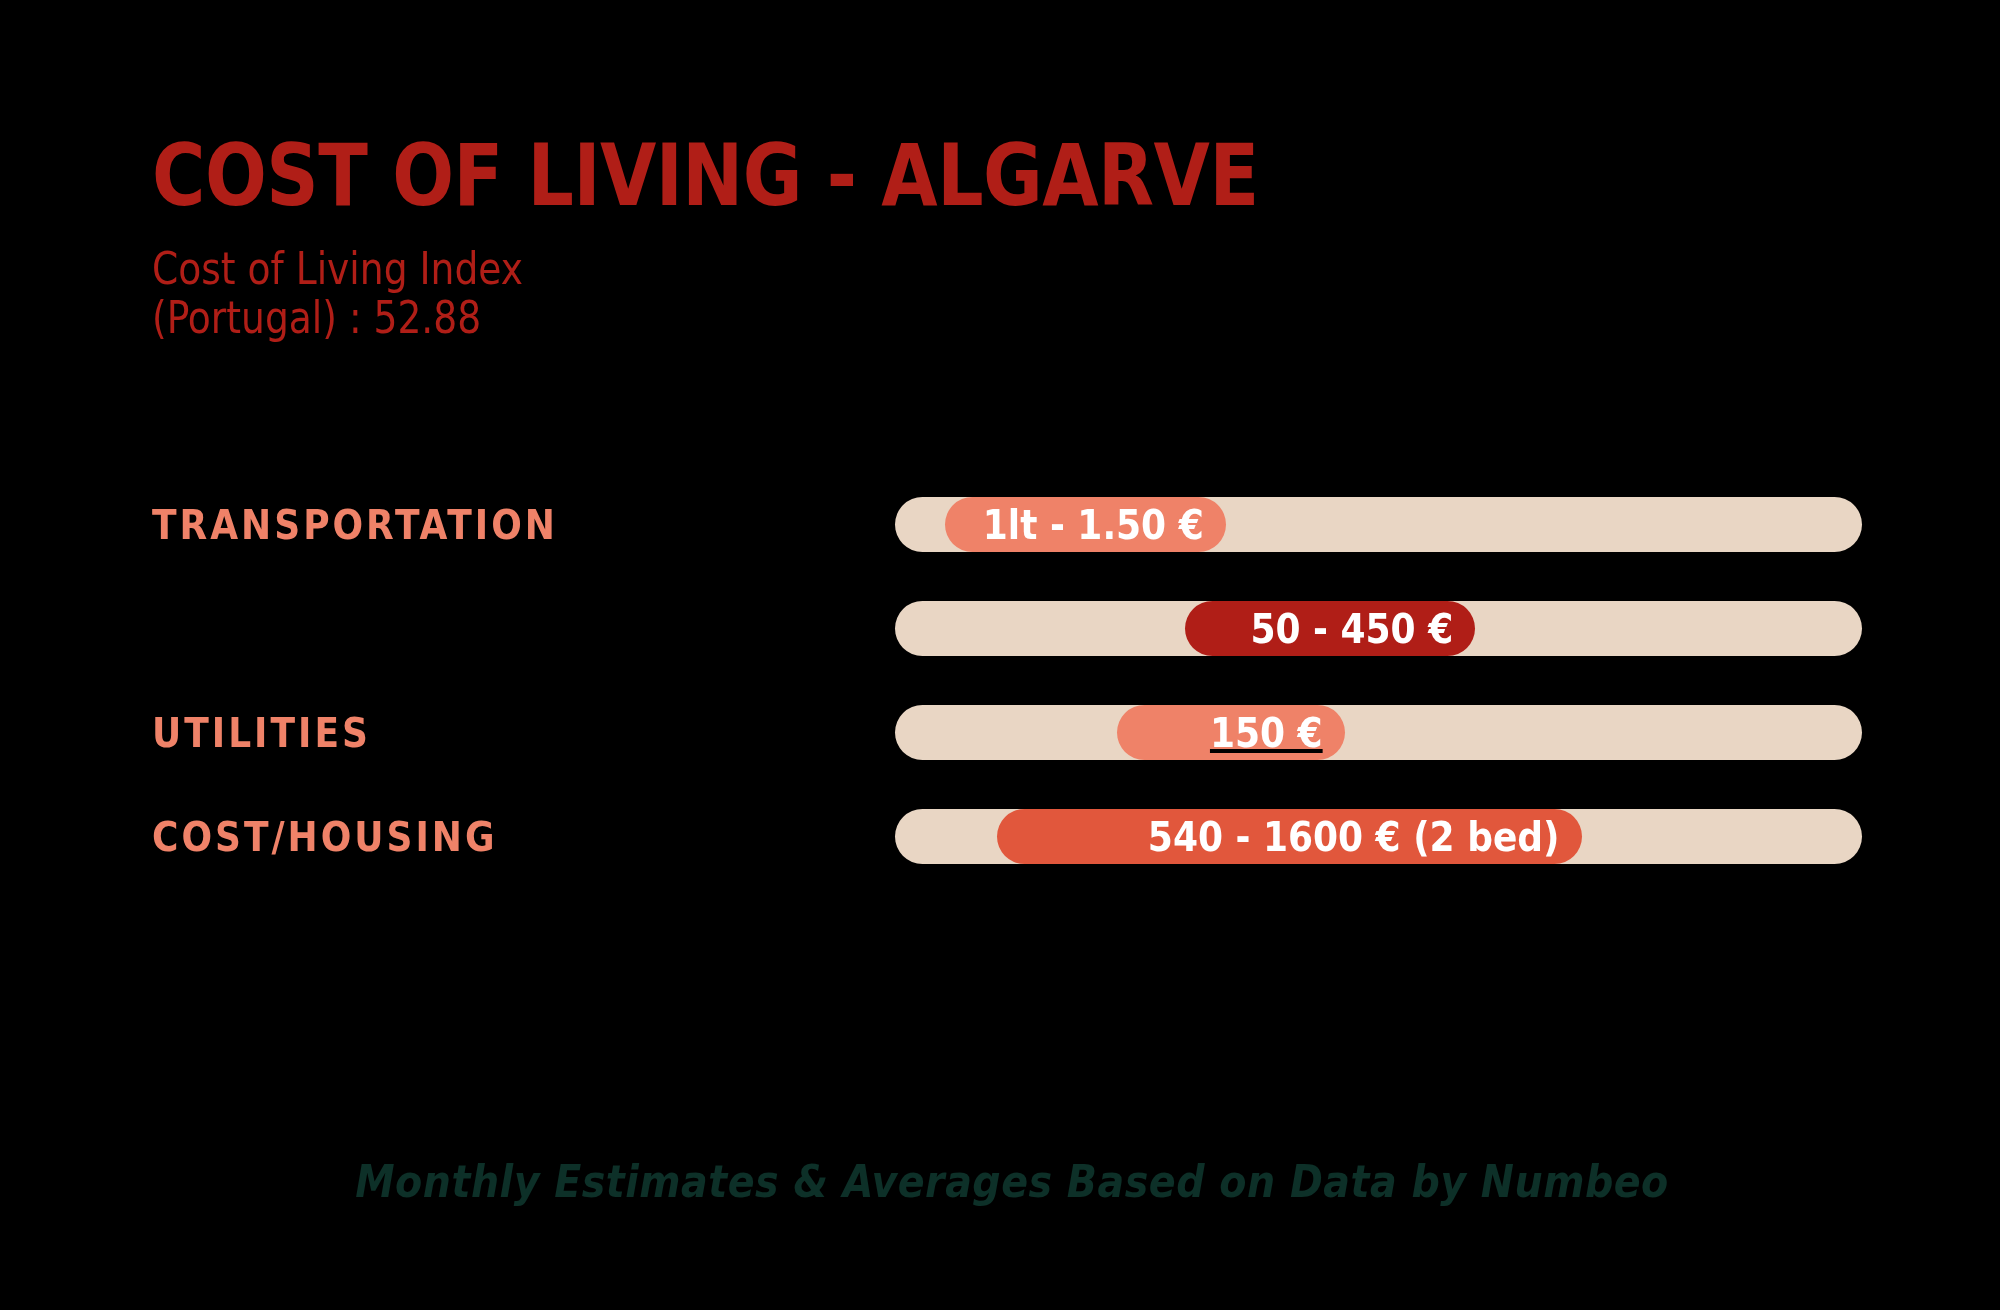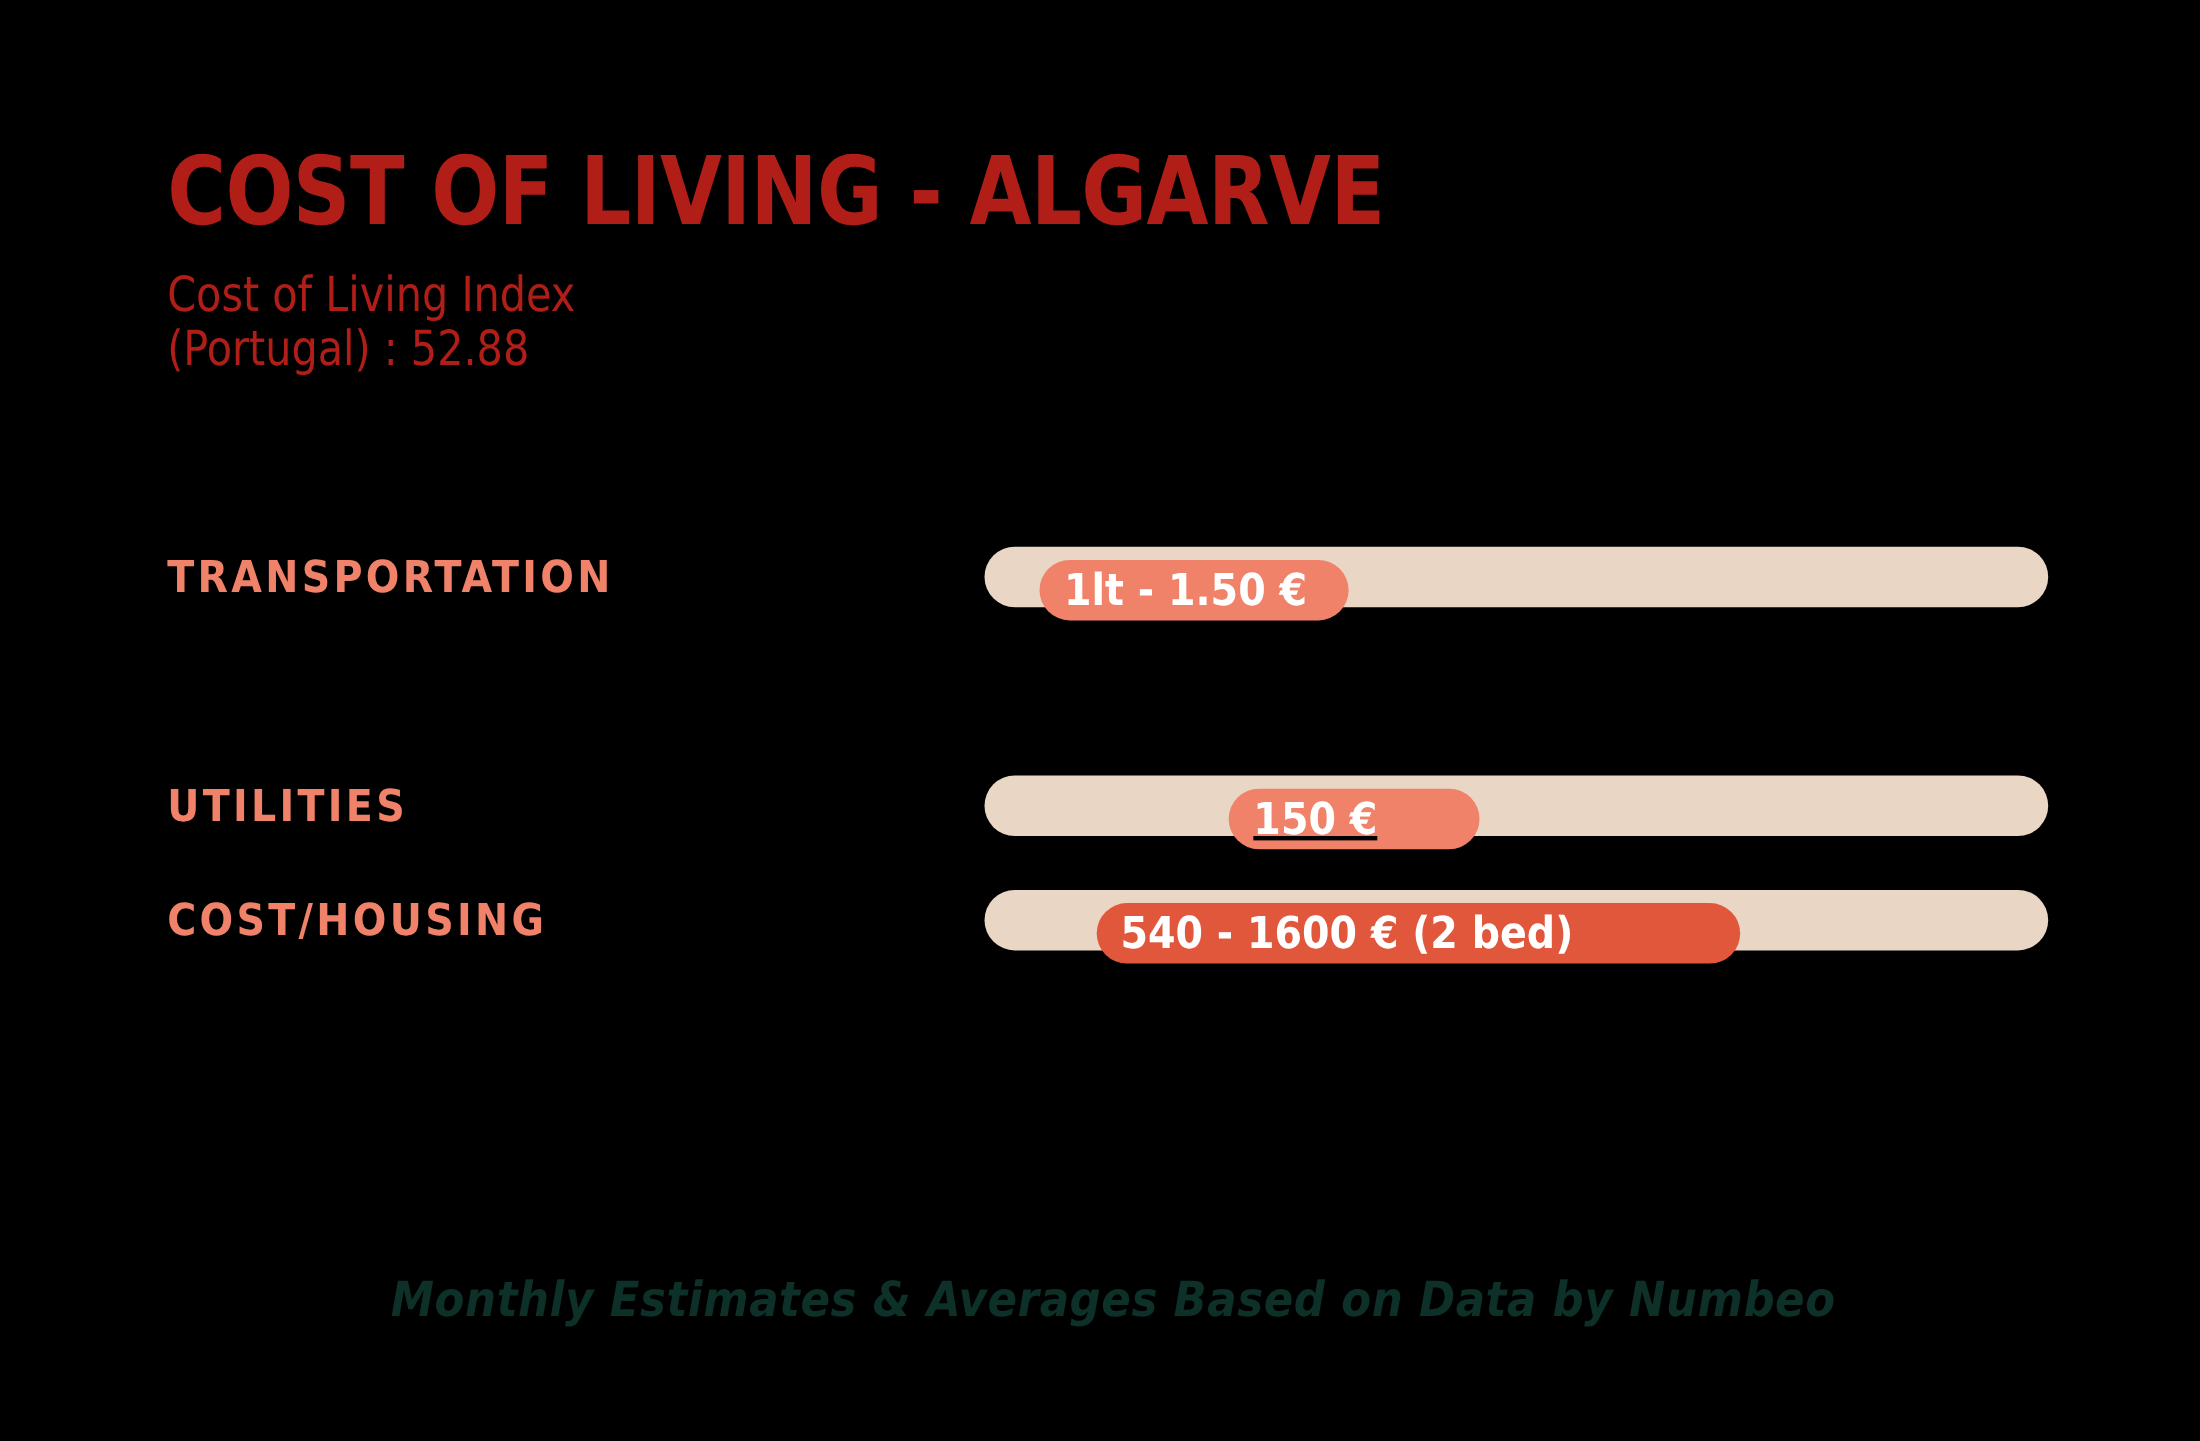--- a/index.html
+++ b/index.html
@@ -89,26 +89,26 @@
     left: 895px;
     top: 0;
     width: 967px;
     height: 55px;
     background: #e9d6c4;
     border-radius: 30px;
   }
 
   .pill {
     position: absolute;
-    top: 12px;
+    top: 0;
     height: 55px;
     border-radius: 30px;
     display: flex;
     align-items: center;
-    justify-content: flex-start;
+    justify-content: flex-end;
     box-sizing: border-box;
     padding: 0 22px;
   }
   .pill-label {
     font-family: "DejaVu Sans Condensed", "Liberation Sans Narrow", "Liberation Sans", sans-serif;
     font-weight: 700;
     font-size: 40px;
     color: #ffffff;
     white-space: nowrap;
     line-height: 1;
@@ -151,20 +151,25 @@
   <div class="rows" id="rows-container">
       <div class="row">
         <div class="row-label">TRANSPORTATION</div>
         <div class="track">
           <div class="pill" style="left: 5.2%; width: 29%; background: rgb(239, 130, 104);">
             <span class="pill-label">1lt - 1.50 €</span>
           </div>
         </div>
       </div>
       <div class="row">
+        <div class="track">
+          <div class="pill" style="left: 30%; width: 30%; background: rgb(176, 30, 23);">
+            <span class="pill-label">50 - 450 €</span>
+          </div>
+        </div>
       </div>
       <div class="row">
         <div class="row-label">UTILITIES</div>
         <div class="track">
           <div class="pill" style="left: 23%; width: 23.5%; background: rgb(239, 130, 104); text-decoration: underline;">
             <span class="pill-label">150 €</span>
           </div>
         </div>
       </div>
       <div class="row">

